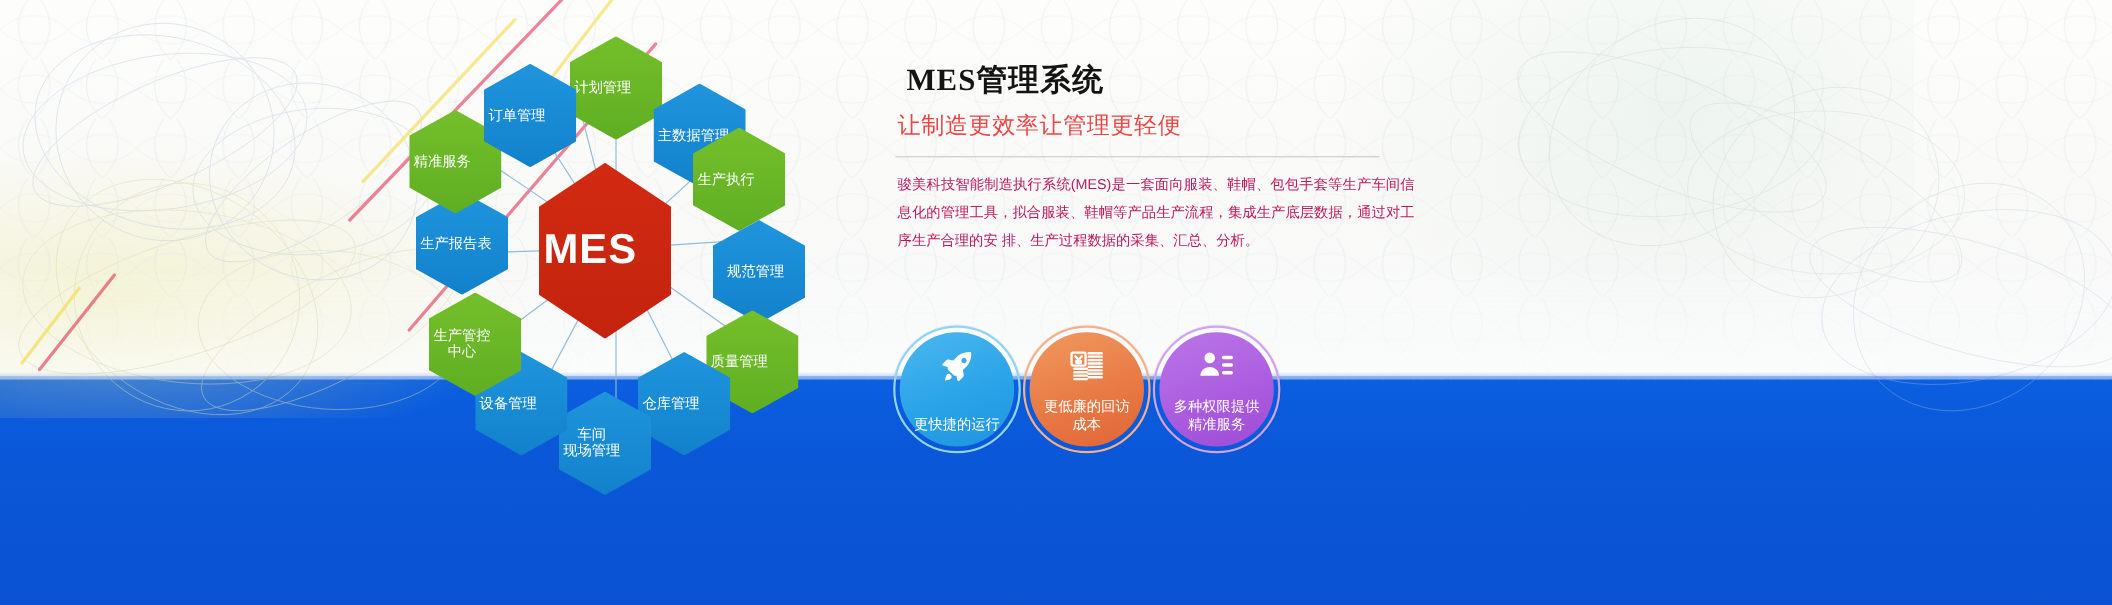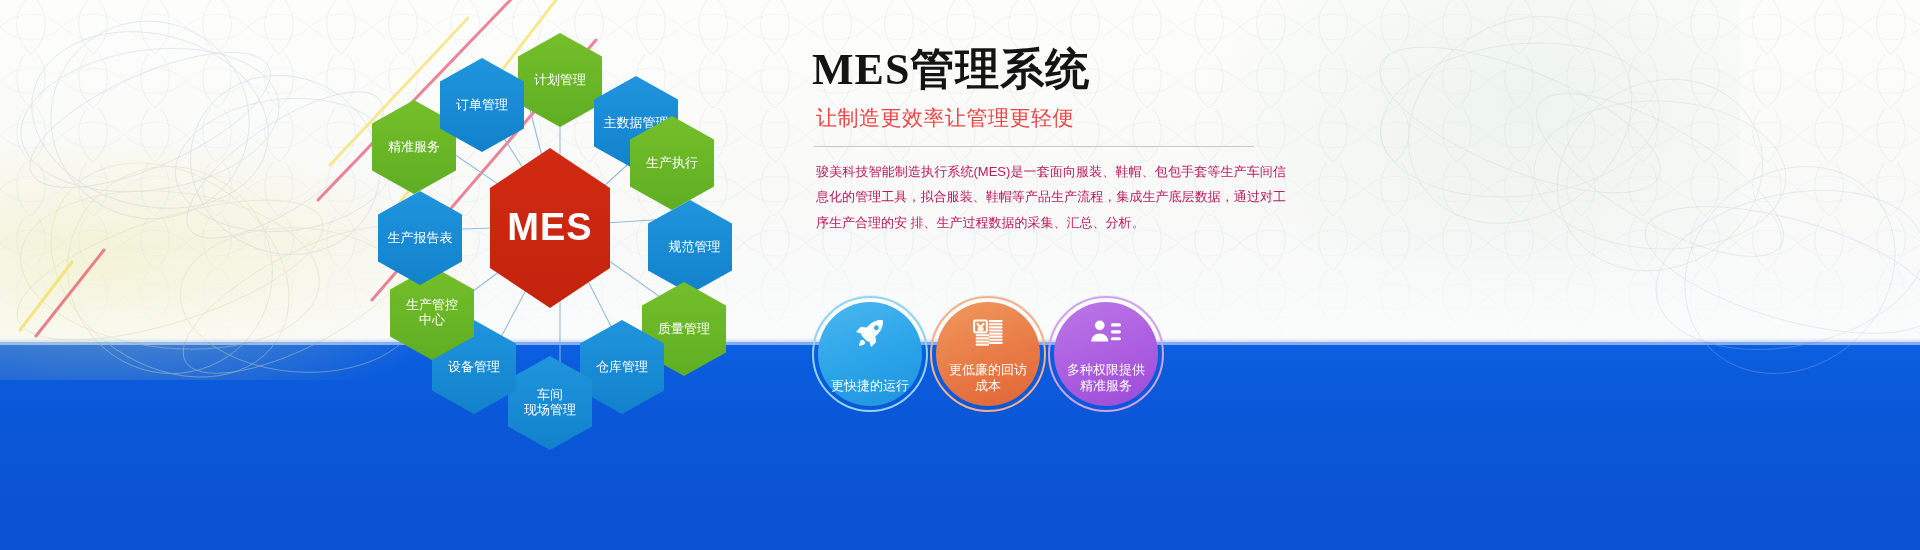--- a/index.html
+++ b/index.html
@@ -18,37 +18,37 @@
   .bg-blue-edge{position:absolute;left:0;top:338px;width:1920px;height:8px;
     background:linear-gradient(180deg,rgba(11,95,224,0) 0%,rgba(11,95,224,.55) 70%,#0b5fe0 100%);}
   .guilloche{position:absolute;inset:0;opacity:.55;}
   .yellow-wash{position:absolute;left:0;top:120px;width:520px;height:260px;
     background:radial-gradient(ellipse at 20% 60%,rgba(236,233,160,.45) 0%,rgba(236,233,160,0) 65%);}
   .right-wash{position:absolute;right:180px;top:0;width:540px;height:330px;
     background:radial-gradient(ellipse at 60% 30%,rgba(205,228,214,.30) 0%,rgba(205,228,214,0) 70%);}
 
   
   #hexwrap{position:absolute;left:330px;top:18px;width:460px;height:420px;}
-  .hex{position:absolute;display:flex;align-items:center;justify-content:center;
+  .hex{position:absolute;display:flex;align-items:center;
     text-align:center;color:#fff;line-height:1.15;
     clip-path:polygon(50% 0%,100% 25%,100% 75%,50% 100%,0% 75%,0% 25%);
     box-sizing:border-box;padding:2px 4px;}
   .hex span{display:block;white-space:pre-line;}
   .hex.green{background:linear-gradient(180deg,#74bf2a 0%,#5fae23 100%);}
   .hex.blue{background:linear-gradient(180deg,#1f95dd 0%,#1281cb 100%);}
   .hex.core{background:linear-gradient(180deg,#d22a13 0%,#c3230d 100%);
     font-weight:bold;letter-spacing:1px;}
   .hex.sm{width:84px;height:94px;font-size:13px;}
   .hex.core{width:120px;height:160px;font-size:38px;}
   .spokes{position:absolute;left:0;top:0;width:460px;height:420px;}
 
   
   #right{position:absolute;left:812px;top:48px;width:700px;}
   #title{font-family:"Liberation Serif","DejaVu Serif",serif;font-weight:bold;
-    font-size:44px;color:#141414;letter-spacing:1px;line-height:1;margin:0;}
+    font-size:28px;color:#141414;letter-spacing:1px;line-height:1;margin:12px;}
   #subtitle{font-size:21px;color:#ef4444;margin:12px 0 0 4px;letter-spacing:.5px;}
   #rule{width:440px;height:1px;background:#c9c9c9;margin:14px 0 12px 2px;}
   #para{font-size:13px;color:#be185d;line-height:1.95;margin:0 0 0 4px;
     width:470px;text-align:justify;}
 
   
   #badges{position:absolute;left:818px;top:302px;display:flex;gap:14px;}
   .badge{position:relative;width:104px;height:104px;border-radius:50%;
     display:flex;flex-direction:column;align-items:center;justify-content:flex-end;
     color:#fff;text-align:center;box-sizing:border-box;padding-bottom:12px;}
@@ -191,21 +191,21 @@
 
     <div class="hex sm blue" style="left:102px;top:302px;">
       <span>设备管理</span>
       </div>
 
     <div class="hex sm green" style="left:60px;top:248px;">
       <span>生产管控
 中心</span>
       </div>
 
-    <div class="hex sm blue" style="left:48px;top:173px;">
+    <div class="hex sm blue" style="left:48px;top:156px;">
       <span>生产报告表</span>
       </div>
 
     <div class="hex sm green" style="left:42px;top:82px;">
       <span>精准服务</span>
       </div>
 
     <div class="hex sm blue" style="left:110px;top:40px;">
       <span>订单管理</span>
       </div>

